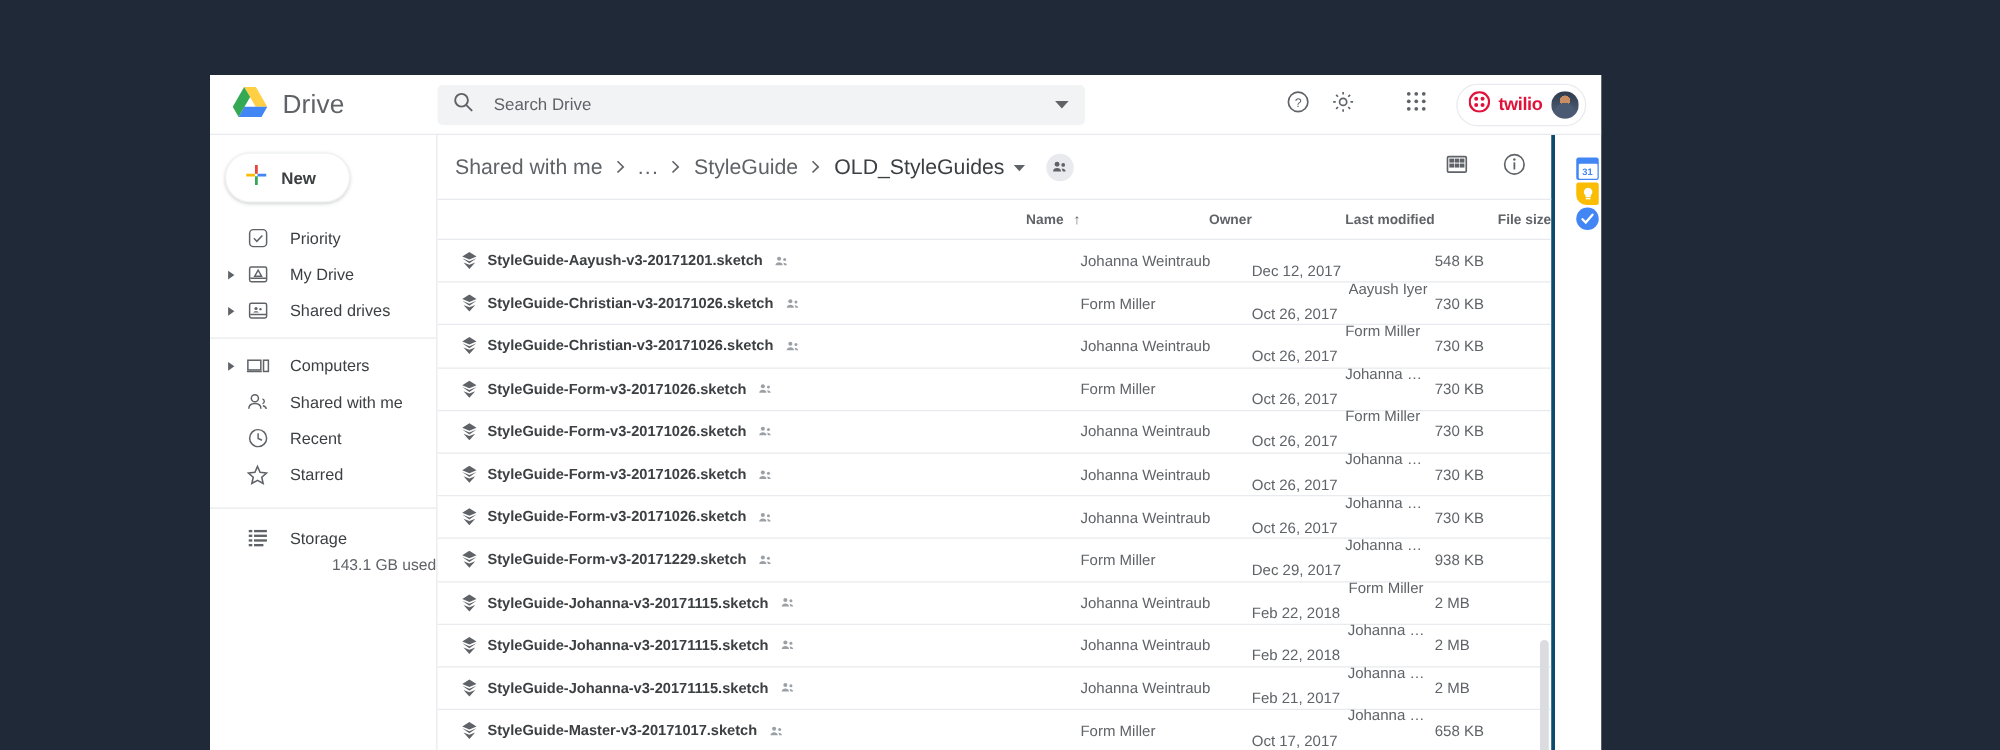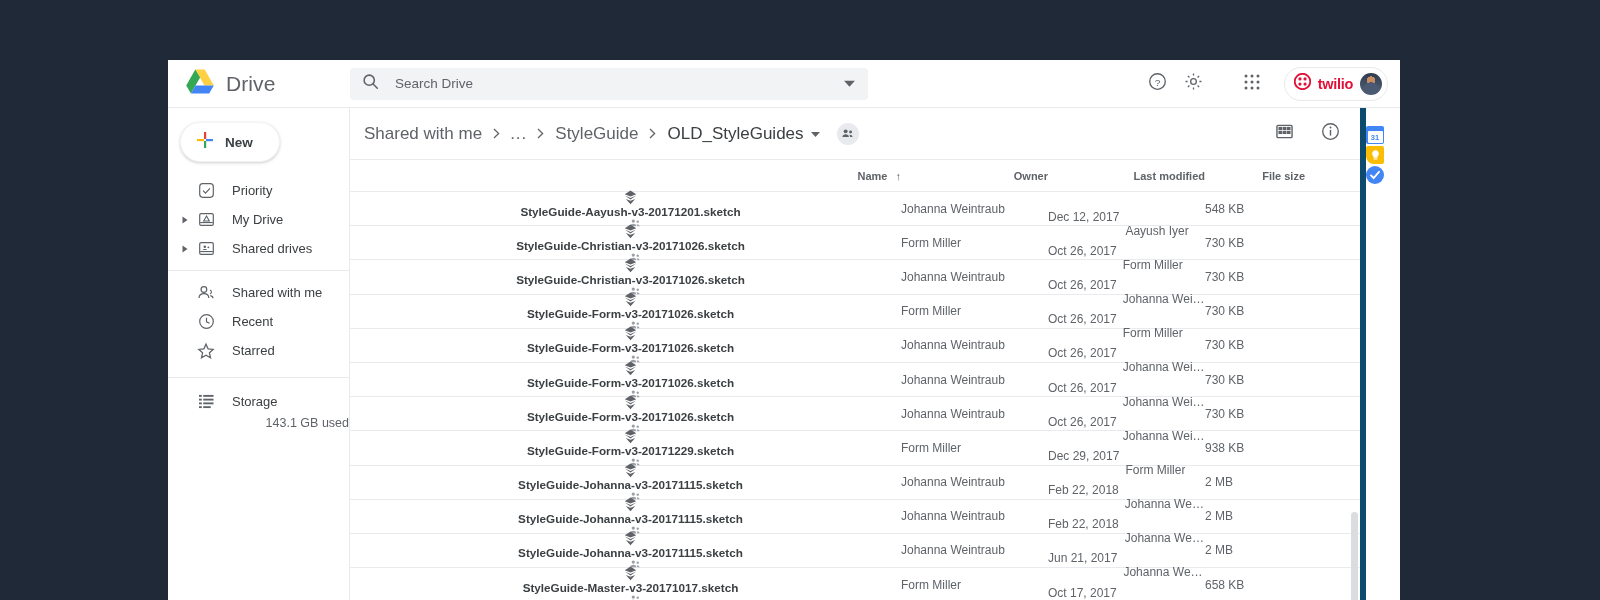--- a/index.html
+++ b/index.html
@@ -7,21 +7,21 @@
   html, body { margin:0; padding:0; }
   body {
     width:1600px; height:600px;
     background:#1f2937;
     font-family:"Liberation Sans", sans-serif;
     overflow:hidden;
   }
   .app {
     position:absolute;
     left:168px; top:60px;
-    width:1232px; height:540px;
+    width:1113px; height:540px;
     background:#fff;
     display:flex; flex-direction:column;
     overflow:hidden;
   }
   
   .topbar {
     height:48px; min-height:48px;
     display:flex; align-items:center;
     border-bottom:1px solid #e8eaed;
     background:#fff;
@@ -127,39 +127,39 @@
   .col-owner { width:147px; }
   .col-mod   { width:157px; }
   .col-size  { width:100px; }
   .sortarrow { margin-left:8px; }
   .row {
     display:flex; align-items:center; height:34.2px;
     border-top:1px solid #e8eaed;
     cursor:pointer;
   }
   .cell { font-size:12px; color:#5f6368; display:flex; align-items:center; overflow:hidden; }
-  .cell.name { color:#3c4043; font-weight:bold; font-size:11.7px;flex-direction:column; }
+  .cell.name { color:#3c4043; font-weight:bold; font-size:11.7px; }
   .fileicon { width:30px; min-width:30px; display:flex; align-items:center; justify-content:center; }
   .namelabel { white-space:nowrap; }
   .sharedicon { margin-left:9px; display:flex; align-items:center; }
   .modcell { white-space:nowrap; }
   .moddate { margin-right:6px;margin-top:16px; }
   .modby { overflow:hidden; text-overflow:ellipsis; white-space:nowrap; max-width:88px; display:inline-block; vertical-align:bottom;margin-top:44px; }
   
   .vscroll {
     position:absolute; right:2px; top:352px;
     width:7px; height:160px;
     background:#dadce0; border-radius:4px;
   }
   
   .rightrail {
     width:40px; min-width:40px;
-    border-left:6px solid #0c4a6e;
+    border-left:3px solid #0c4a6e;
     padding-top:18px;
-    display:flex; flex-direction:column; align-items:flex-start; 
+    display:flex; flex-direction:column; align-items:flex-end; 
   }
   .railicon { width:20px; height:20px; cursor:pointer; }
   .gcal {
     width:18px; height:18px; border-radius:2px;
     background:#4285f4; position:relative;
     display:flex; align-items:flex-end; justify-content:center;
     overflow:hidden;
   }
   .gcal:before {
     content:""; position:absolute; left:1.5px; right:1.5px; bottom:1.5px; top:5px;
@@ -330,20 +330,35 @@
             </svg>
           </span>
           <span class="navlabel">Shared drives</span>
         </div>
       </div>
 
       <div class="nav-sep"></div>
 
       <div class="navlist" style="padding-top:0;">
 
+        <div class="navitem">
+          <span class="twisty">
+            <svg width="8" height="8" viewBox="0 0 8 8">
+                <polygon points="1.5,0.5 6.5,4 1.5,7.5" fill="#5f6368"></polygon>
+              </svg>
+          </span>
+          <span class="navicon">
+            <svg width="19" height="17" viewBox="0 0 22 18">
+              <rect x="1.5" y="4" width="12" height="9" fill="none" stroke="#5f6368" stroke-width="1.4"></rect>
+              <line x1="0.6" y1="14.4" x2="14.4" y2="14.4" stroke="#5f6368" stroke-width="1.4"></line>
+              <rect x="16" y="4" width="4.5" height="10.4" fill="none" stroke="#5f6368" stroke-width="1.4"></rect>
+            </svg>
+          </span>
+          <span class="navlabel">Computers</span>
+        </div>
 
         <div class="navitem">
           <span class="twisty"></span>
           <span class="navicon">
             <svg width="19" height="17" viewBox="0 0 22 18">
               <circle cx="8" cy="5.6" r="3.3" fill="none" stroke="#5f6368" stroke-width="1.4"></circle>
               <path d="M2.4 15.4c0-3.4 2.5-5 5.6-5s5.6 1.6 5.6 5" fill="none" stroke="#5f6368" stroke-width="1.4"></path>
               <path d="M15 6.2a2.4 2.4 0 0 1 0 4.6" fill="none" stroke="#5f6368" stroke-width="1.3"></path>
               <path d="M15.4 12.6c1.9.4 3.1 1.5 3.1 3" fill="none" stroke="#5f6368" stroke-width="1.3"></path>
             </svg>
@@ -750,21 +765,21 @@
                   <svg width="12" height="10" viewBox="0 0 14 11">
                     <circle cx="5" cy="3.2" r="1.9" fill="#9aa0a6"></circle>
                     <circle cx="10.2" cy="3.9" r="1.4" fill="#9aa0a6"></circle>
                     <path d="M1.6 9.3c0-1.9 1.8-2.8 3.4-2.8s3.4.9 3.4 2.8z" fill="#9aa0a6"></path>
                     <path d="M9 6.9c1.8 0 3.3.8 3.3 2.4H9.8z" fill="#9aa0a6"></path>
                   </svg>
                 </span>
               </div>
               <div class="cell col-owner">Johanna Weintraub</div>
               <div class="cell col-mod modcell">
-                <span class="moddate">Jun 21, 2017</span>
+                <span class="moddate">Feb 21, 2017</span>
                 <span class="modby">Johanna Weintra…</span>
               </div>
               <div class="cell col-size">2 MB</div>
             </div>
             <div class="row">
               <div class="cell name col-name">
                 <span class="fileicon">
                   <svg width="13" height="15" viewBox="0 0 13 15">
                     <polygon points="6.5,0.6 12.2,4.2 6.5,6.6 0.8,4.2" fill="#5f6368"></polygon>
                     <polygon points="0.8,5.6 6.5,8.0 12.2,5.6 6.5,9.6" fill="#5f6368"></polygon>

